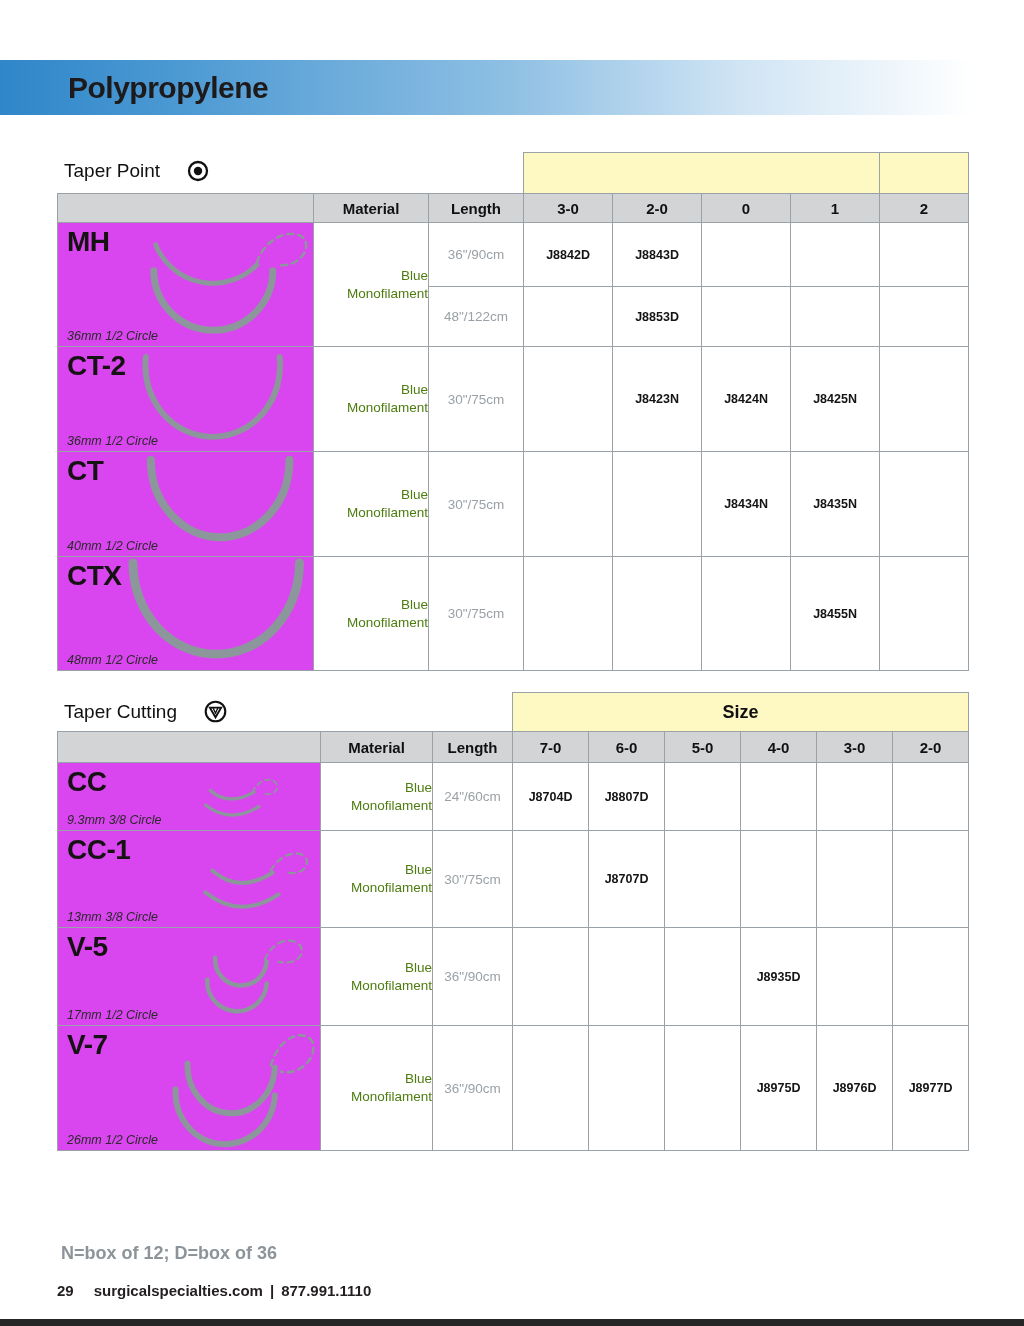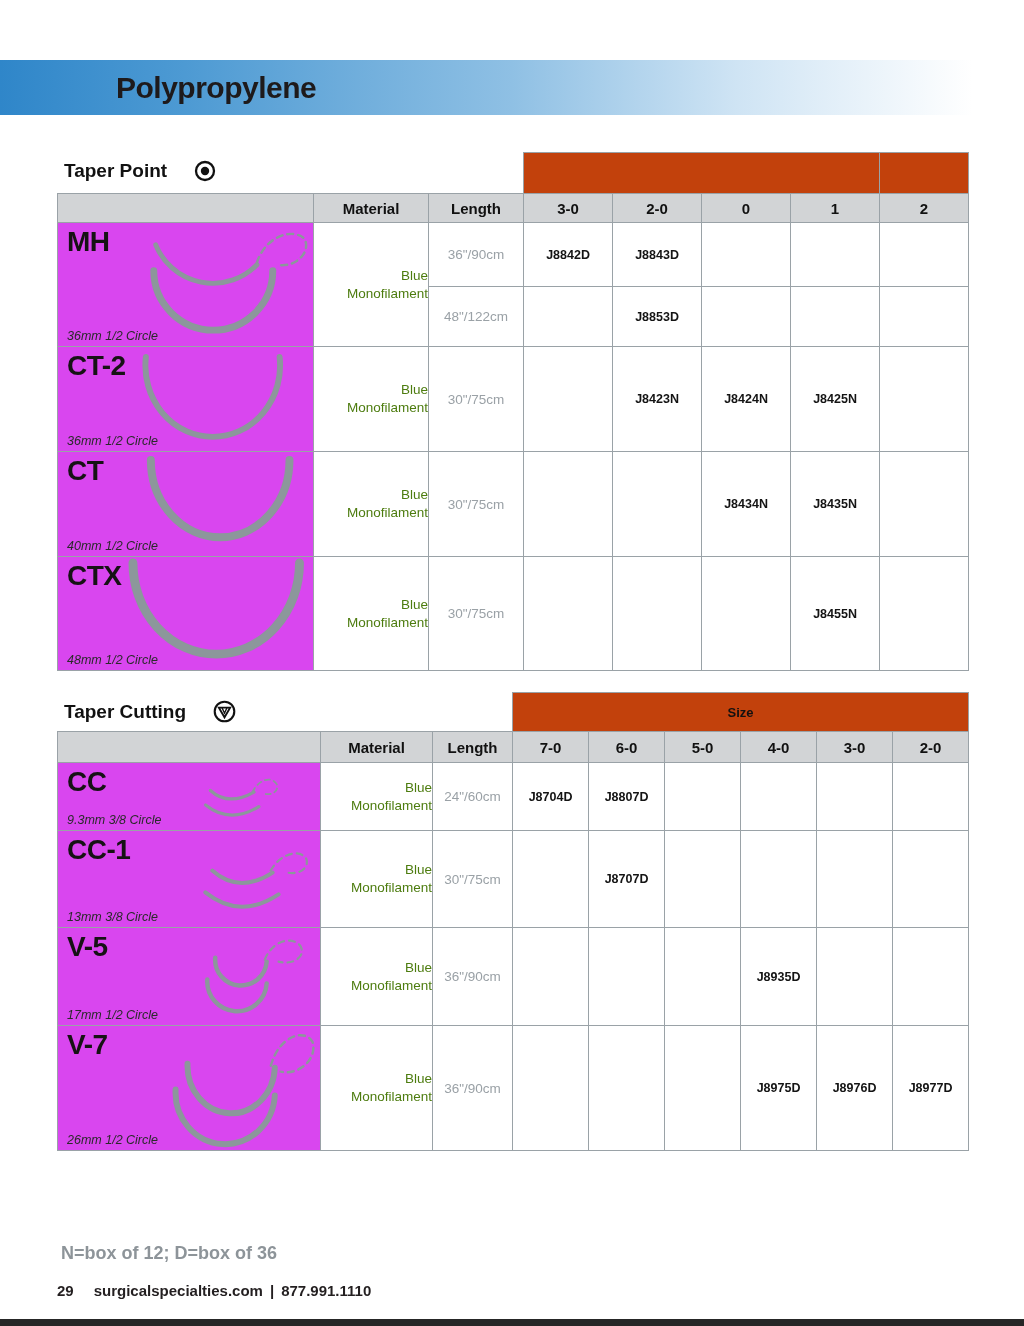--- a/index.html
+++ b/index.html
@@ -4,32 +4,32 @@
 <style>
   * { margin:0; padding:0; box-sizing:border-box; }
   html,body { width:1024px; height:1326px; background:#ffffff;
     font-family:"Liberation Sans", sans-serif; color:#231f20; overflow:hidden; }
   .page { position:relative; width:1024px; height:1326px; background:#fff; }
 
   
   .banner { position:absolute; top:60px; left:0; width:1024px; height:55px;
     background:linear-gradient(90deg,#2f86c9 0%,#4d9ad3 18%,#8fc0e4 50%,#cfe4f4 72%,#ffffff 95%);
     display:flex; align-items:center; }
-  .banner h1 { font-size:30px; font-weight:bold; letter-spacing:-0.5px; color:#1e1a1b; padding-left:116px; }
+  .banner h1 { font-size:30px; font-weight:bold; letter-spacing:-0.5px; color:#1e1a1b; padding-left:68px; }
 
   
-  .section-title { position:absolute; font-size:19px; font-weight:bold; color:#111;
+  .section-title { position:absolute; font-size:19px; font-weight:normal; color:#111;
     display:flex; align-items:center; gap:26px; }
   .section-title svg { display:block; }
 
   
   table.cat { position:absolute; left:57px; width:911px; border-collapse:collapse; table-layout:fixed; }
   table.cat td { border:1px solid #9aa2a7; overflow:hidden; }
   td.ghost { border:none !important; background:transparent; }
-  td.band { background:#c2410c; text-align:center; font-weight:bold; font-size:13px; color:#111; }
+  td.band { background:#fef9c3; text-align:center; font-weight:bold; font-size:18px; color:#111; }
   td.hcell { background:#d2d4d6; text-align:center; font-weight:bold; font-size:15px; color:#111; }
   td.name-cell { position:relative; padding:0; background:#d946ef; }
   .prod-name { position:absolute; top:3px; left:9px; font-size:28px; font-weight:bold;
     letter-spacing:-0.5px; color:#161214; z-index:2; }
   .prod-desc { position:absolute; bottom:3px; left:9px; font-size:12.5px; color:#2a2a2a; z-index:2;font-style:italic; }
   .needle { position:absolute; top:0; left:0; right:0; bottom:0; z-index:1; }
   .needle svg { width:100%; height:100%; display:block; }
   td.mat-cell { text-align:right; vertical-align:middle; color:#4d7c0f; font-size:13.5px; line-height:1.3; }
   .mat-text { display:inline-block; max-width:92px; }
   td.len-cell { text-align:center; vertical-align:middle; color:#9aa1a6; font-size:13.5px; }

